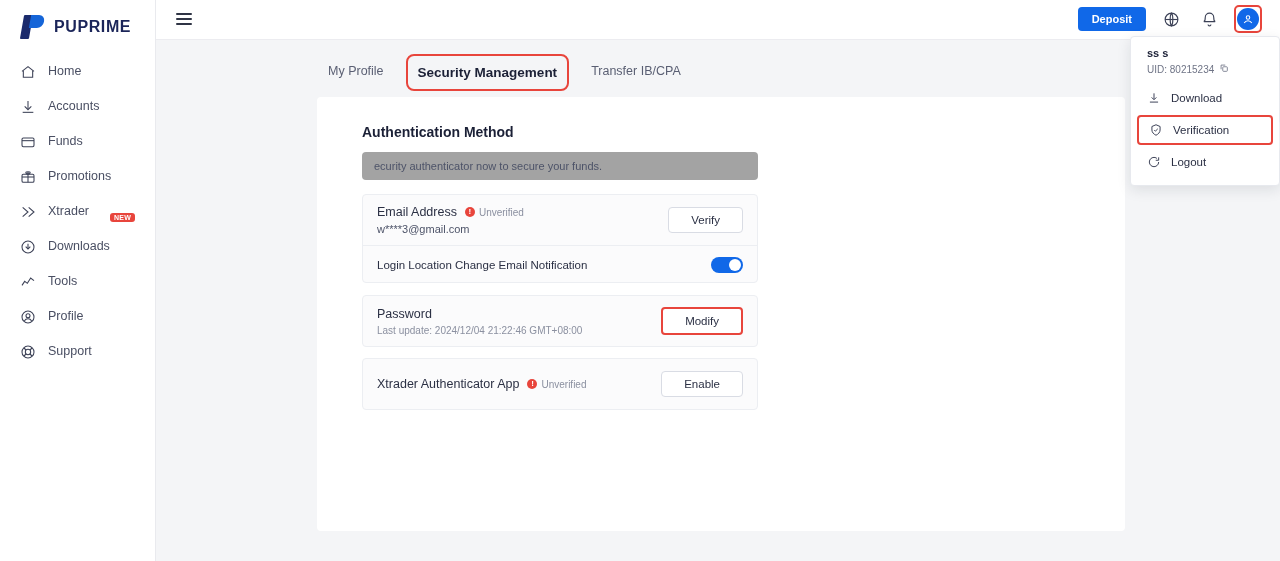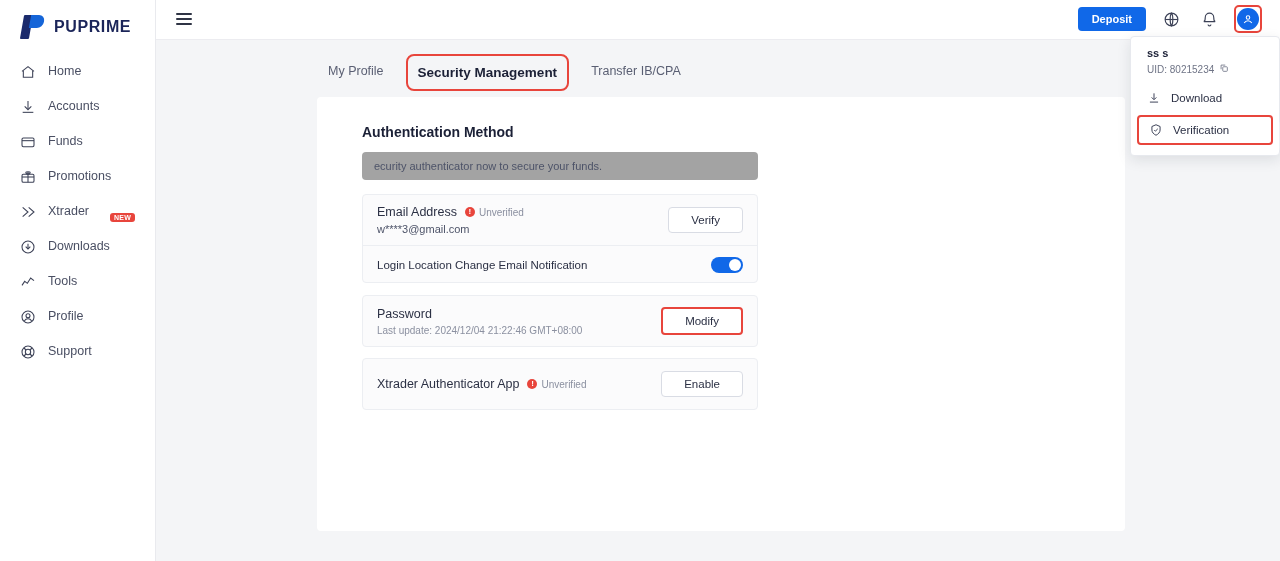--- a/index.html
+++ b/index.html
@@ -420,20 +420,29 @@
       <div class="dd-item sel">
         <span class="dd-icon">
           <svg width="14" height="14" viewBox="0 0 24 24" fill="none" stroke="currentColor" stroke-width="1.7">
               <path d="M12 3l7 3v6c0 4-3 7-7 9-4-2-7-5-7-9V6l7-3z"></path>
               <path d="M9 12l2 2 4-4"></path>
             </svg>
         </span>
         <span>Verification</span>
       </div>
 
+      <div class="dd-item">
+        <span class="dd-icon">
+          <svg width="14" height="14" viewBox="0 0 24 24" fill="none" stroke="currentColor" stroke-width="1.7">
+              <path d="M20 12a8 8 0 11-3-6.2"></path>
+              <path d="M20 4v5h-5"></path>
+            </svg>
+        </span>
+        <span>Logout</span>
+      </div>
 
       <div class="dd-strip"></div>
     </div>
   </div>
 
   <div class="content">
 
     <div class="tabs">
       <div class="tab">My Profile</div>
       <div class="tab active">Security Management</div>

